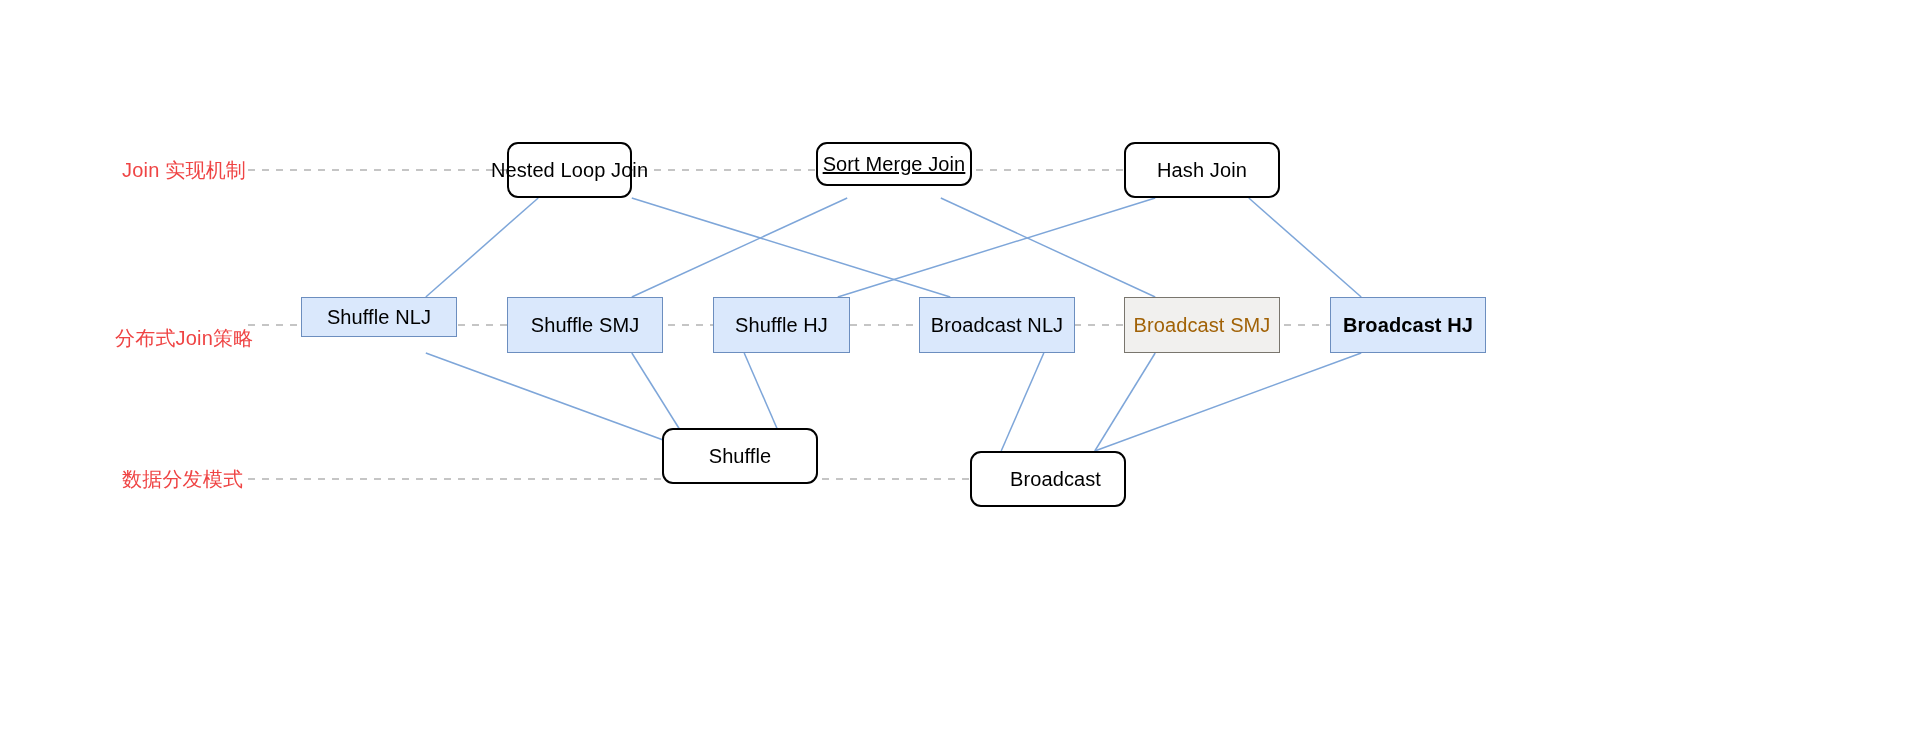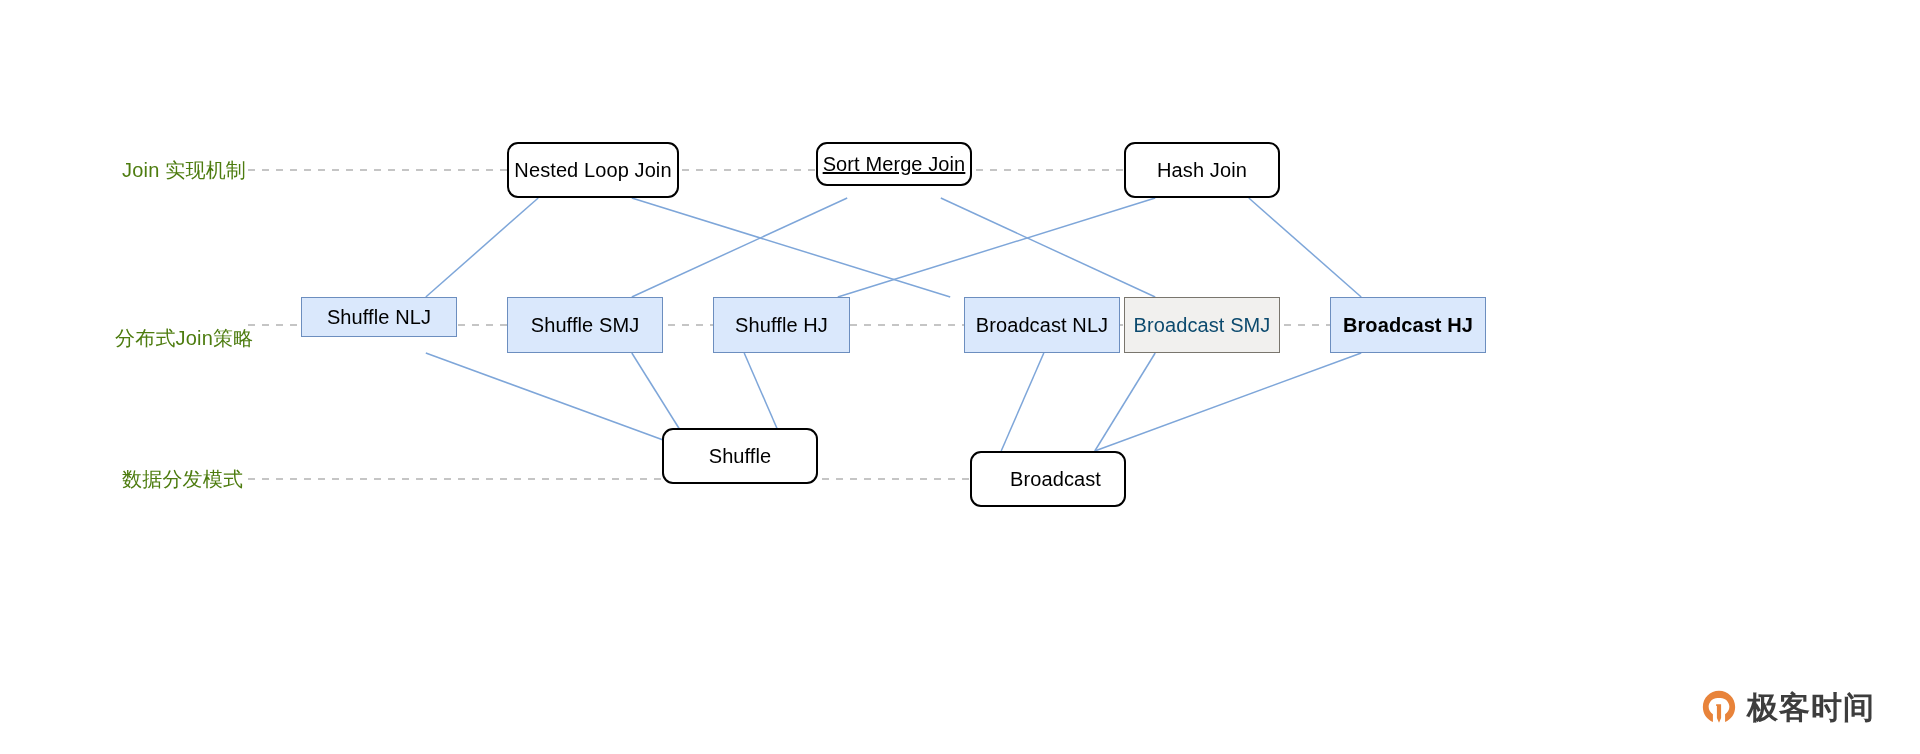--- a/index.html
+++ b/index.html
@@ -22,21 +22,21 @@
     position: absolute;
     left: 0;
     top: 0;
     width: 1920px;
     height: 754px;
     pointer-events: none;
   }
   .row-label {
     position: absolute;
     font-size: 20px;
-    color: #4d7c0f;
+    color: #ef4444;
     white-space: nowrap;
     letter-spacing: 0.2px;
     transform: translateY(-50%);
     line-height: 1.1;
   }
   .node {
     position: absolute;
     display: flex;
     align-items: center;
     justify-content: center;
@@ -55,21 +55,21 @@
   .node.blue {
     background: #dae8fc;
     border: 1px solid #6c8ebf;
     border-radius: 0;
     color: #000000;
   }
   .node.grey {
     background: #f1f0ee;
     border: 1px solid #79756d;
     border-radius: 0;
-    color: #0c4a6e;
+    color: #a16207;
   }
   .watermark {
     position: absolute;
     display: flex;
     align-items: center;
     gap: 9px;
   }
   .wm-logo {
     width: 38px;
     height: 38px;
@@ -104,57 +104,48 @@
       <line x1="1043.8" y1="353" x2="1001.2" y2="451" stroke="#7ea6d9" stroke-width="1.5"></line>
       <line x1="1155.2" y1="353" x2="1094.8" y2="451" stroke="#7ea6d9" stroke-width="1.5"></line>
       <line x1="1361.2" y1="353" x2="1094.8" y2="451" stroke="#7ea6d9" stroke-width="1.5"></line>
     </svg>
   <div id="labels">
       <div class="row-label" style="left: 122px; top: 170px;">Join 实现机制</div>
       <div class="row-label" style="left: 115px; top: 338px;">分布式Join策略</div>
       <div class="row-label" style="left: 122px; top: 479px;">数据分发模式</div>
     </div>
   <div id="nodes">
-      <div class="node round" style="left: 507px; top: 142px; width: 172px; height: 56px; justify-content: center;">
+      <div class="node round" style="left: 507px; top: 142px; width: 125px; height: 56px; justify-content: center;">
         <span>Nested Loop Join</span>
       </div>
       <div class="node round" style="left: 816px; top: 142px; width: 156px; height: 44px; text-decoration: underline;">
         <span>Sort Merge Join</span>
       </div>
       <div class="node round" style="left: 1124px; top: 142px; width: 156px; height: 56px; align-items: center;">
         <span>Hash Join</span>
       </div>
       <div class="node blue" style="left: 301px; top: 297px; width: 156px; height: 40px;">
         <span>Shuffle NLJ</span>
       </div>
       <div class="node blue" style="left: 507px; top: 297px; width: 156px; height: 56px;">
         <span>Shuffle SMJ</span>
       </div>
       <div class="node blue" style="left: 713px; top: 297px; width: 137px; height: 56px;">
         <span>Shuffle HJ</span>
       </div>
-      <div class="node blue" style="left: 919px; top: 297px; width: 156px; height: 56px; margin-left: 45px;">
+      <div class="node blue" style="left: 919px; top: 297px; width: 156px; height: 56px;">
         <span>Broadcast NLJ</span>
       </div>
       <div class="node grey" style="left: 1124px; top: 297px; width: 156px; height: 56px;">
         <span>Broadcast SMJ</span>
       </div>
       <div class="node blue" style="left: 1330px; top: 297px; width: 156px; height: 56px; font-weight: bold;">
         <span>Broadcast HJ</span>
       </div>
       <div class="node round" style="left: 662px; top: 428px; width: 156px; height: 56px;">
         <span>Shuffle</span>
       </div>
       <div class="node round" style="left: 970px; top: 451px; width: 156px; height: 56px; padding-left: 15px;">
         <span>Broadcast</span>
       </div>
     </div>
 
-  <div class="watermark" id="watermark" style="left: 1700px; top: 688px;">
-    <span class="wm-logo">
-      <svg viewBox="0 0 40 40" width="38" height="38" xmlns="http://www.w3.org/2000/svg">
-        <path d="M20 3 C10.6 3 3 10.6 3 20 C3 27.2 7.4 33.3 13.6 35.8 L13.6 27.5 C10.9 25.9 9.1 23.1 9.1 19.8 C9.1 14.7 13.3 10.5 18.4 10.5 L21.6 10.5 C26.7 10.5 30.9 14.7 30.9 19.8 C30.9 23.1 29.1 25.9 26.4 27.5 L26.4 35.8 C32.6 33.3 37 27.2 37 20 C37 10.6 29.4 3 20 3 Z" fill="#e8833a"></path>
-        <path d="M17 17 L22.2 17 L22.2 31.5 L20 36.5 L17.8 31.5 L17.8 19 L17 19 Z" fill="#e8833a"></path>
-      </svg>
-    </span>
-    <span class="wm-text">极客时间</span>
-  </div>
 </div>
 
 </body></html>

